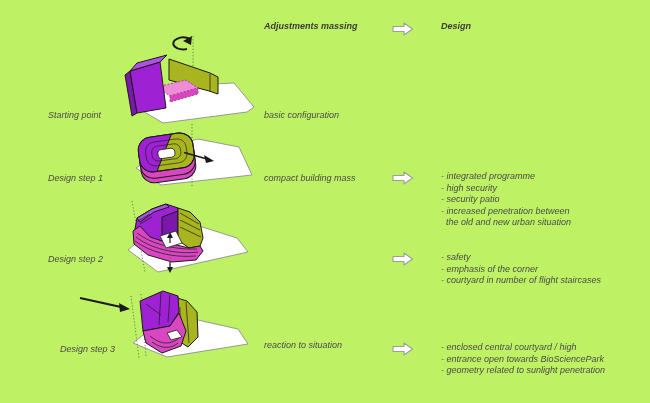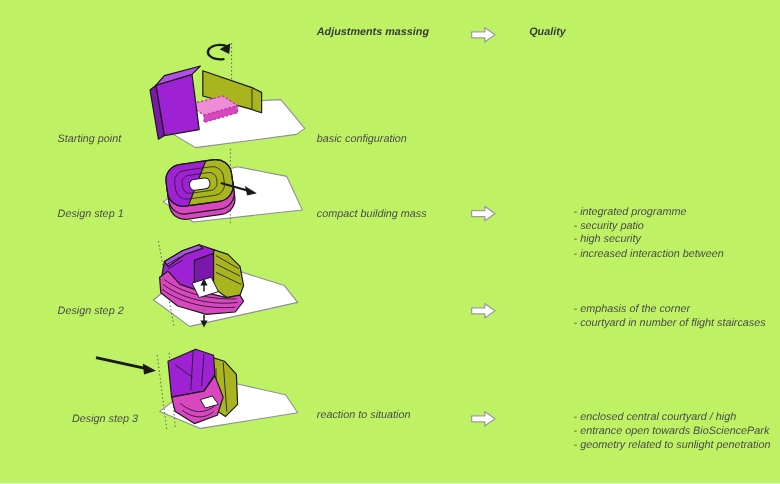--- a/index.html
+++ b/index.html
@@ -1,21 +1,21 @@
 <!DOCTYPE html>
 <html style="--c-purple: #9e22d4; --c-purple_light: #b050e6; --c-purple_dark: #7c17ab; --c-olive: #a9b51f; --c-magenta: #d846c0; --c-pink_light: #ee8cd8; --c-magenta_dark: #b13a9c; --c-outline: #1a1a1a; --c-ground_line: #8f8f8f; --c-text: #4a4a4a; --c-heading: #3a3a3a; --c-arrow_outline: #9d9d9d;"><head>
 <meta charset="utf-8">
 <style>
   html,body{margin:0;padding:0;background:#fff;}
   .canvas{position:relative;width:650px;height:403px;background:#bef264;
           font-family:"Liberation Sans",sans-serif;overflow:hidden;font-style:italic;}
   .txt{position:absolute;font-size:9px;color:var(--c-text);white-space:pre;}
   .bold{font-weight:bold;color:var(--c-heading);}
   .qlist{position:absolute;font-size:9px;line-height:11.6px;color:var(--c-text);}
-  .qlist div{white-space:pre;margin-left:37px;}
+  .qlist div{white-space:pre;}
   svg.diag,svg.harrow{position:absolute;overflow:visible;}
   
   .f-purple{fill:var(--c-purple);stroke:var(--c-outline);stroke-width:1;stroke-linejoin:round;}
   .f-purple-l{fill:var(--c-purple_light);stroke:var(--c-outline);stroke-width:1;stroke-linejoin:round;}
   .f-purple-d{fill:var(--c-purple_dark);stroke:var(--c-outline);stroke-width:1;stroke-linejoin:round;}
   .f-olive{fill:var(--c-olive);stroke:var(--c-outline);stroke-width:1;stroke-linejoin:round;}
   .f-magenta{fill:var(--c-magenta);stroke:var(--c-outline);stroke-width:1;stroke-linejoin:round;}
   .f-pink{fill:var(--c-pink_light);stroke:var(--c-magenta_dark);stroke-width:1;stroke-linejoin:round;stroke-dasharray:2,1.6;}
   .f-magenta-dash{fill:var(--c-magenta);stroke:var(--c-magenta_dark);stroke-width:1;stroke-linejoin:round;stroke-dasharray:2,1.6;}
   .plane{fill:#ffffff;stroke:var(--c-ground_line);stroke-width:0.9;stroke-linejoin:round;}
@@ -29,21 +29,21 @@
 </style>
 </head>
 <body>
 
 <div class="canvas">
 
   <div class="txt bold" style="left:264px;top:21px">Adjustments massing</div>
   <svg class="harrow" style="left:392px;top:22px" width="22" height="14" viewBox="0 0 22 14">
     <polygon points="1,4.5 12,4.5 12,1 20.5,7 12,13 12,9.5 1,9.5"></polygon>
   </svg>
-  <div class="txt bold" style="left:441px;top:21px">Quality</div>
+  <div class="txt bold" style="left:441px;top:21px">Design</div>
 
   <div class="txt" style="left:48px;top:110px">Starting point</div>
   <div class="txt" style="left:264px;top:110px">basic configuration</div>
 
   <svg class="diag" style="left:105px;top:25px" width="165" height="105" viewBox="105 25 165 105">
     <polygon class="plane" points="131,104 163,123 247,112 254,107 234,83 175,86"></polygon>
     <line class="dotted" x1="193" y1="36" x2="193" y2="88"></line>
     <g>
       <polygon class="f-olive" points="169,59 210,73 218,77 218,94 209,91 169,80"></polygon>
       <path class="edge" d="M210,74 L210,91"></path>
@@ -63,23 +63,24 @@
     </g>
   </svg>
 
   <div class="txt" style="left:48px;top:173px">Design step 1</div>
   <div class="txt" style="left:264px;top:173px">compact building mass</div>
   <svg class="harrow" style="left:392px;top:171px" width="22" height="14" viewBox="0 0 22 14">
     <polygon points="1,4.5 12,4.5 12,1 20.5,7 12,13 12,9.5 1,9.5"></polygon>
   </svg>
   <div class="qlist" style="left:441px;top:171px">
     <div>- integrated programme</div>
+    <div>- high security</div>
     <div>- security patio</div>
-    <div>- high security</div>
-    <div>- increased interaction between</div>
+    <div>- increased penetration between</div>
+    <div>  the old and new urban situation</div>
   </div>
 
   <svg class="diag" style="left:105px;top:120px" width="165" height="80" viewBox="105 120 165 80">
     <polygon class="plane" points="136,168 161,185 252,175 239,147 198,139 170,146"></polygon>
     <line class="dotted" x1="192" y1="124" x2="192" y2="186"></line>
     <g transform="rotate(-8 166 154)">
       <defs>
         <clipPath id="ringclip">
             <rect x="139" y="135" width="55" height="35" rx="13"></rect>
           </clipPath>
@@ -99,20 +100,21 @@
       <line class="bline" style="stroke-width:1.8" x1="184" y1="152.5" x2="207" y2="159"></line>
       <polygon class="bfill" points="214,161 204,155 206,163"></polygon>
     </g>
   </svg>
 
   <div class="txt" style="left:48px;top:254px">Design step 2</div>
   <svg class="harrow" style="left:392px;top:252px" width="22" height="14" viewBox="0 0 22 14">
     <polygon points="1,4.5 12,4.5 12,1 20.5,7 12,13 12,9.5 1,9.5"></polygon>
   </svg>
   <div class="qlist" style="left:441px;top:252px">
+    <div>- safety</div>
     <div>- emphasis of the corner</div>
     <div>- courtyard in number of flight staircases</div>
   </div>
 
   <svg class="diag" style="left:100px;top:195px" width="170" height="95" viewBox="100 195 170 95">
     <polygon class="plane" points="128,250 158,272 248,252 237,238 196,225 162,221"></polygon>
     <line class="dotted" x1="132" y1="201" x2="145" y2="272"></line>
     <g>
       <polygon class="f-purple" points="135,229 137,218 152,209 166,204 178,208 178,238 168,243 150,238 135,233"></polygon>
       <polygon class="f-purple-l" points="137,218 152,209 166,204 169,207 154,212 140,222"></polygon>

